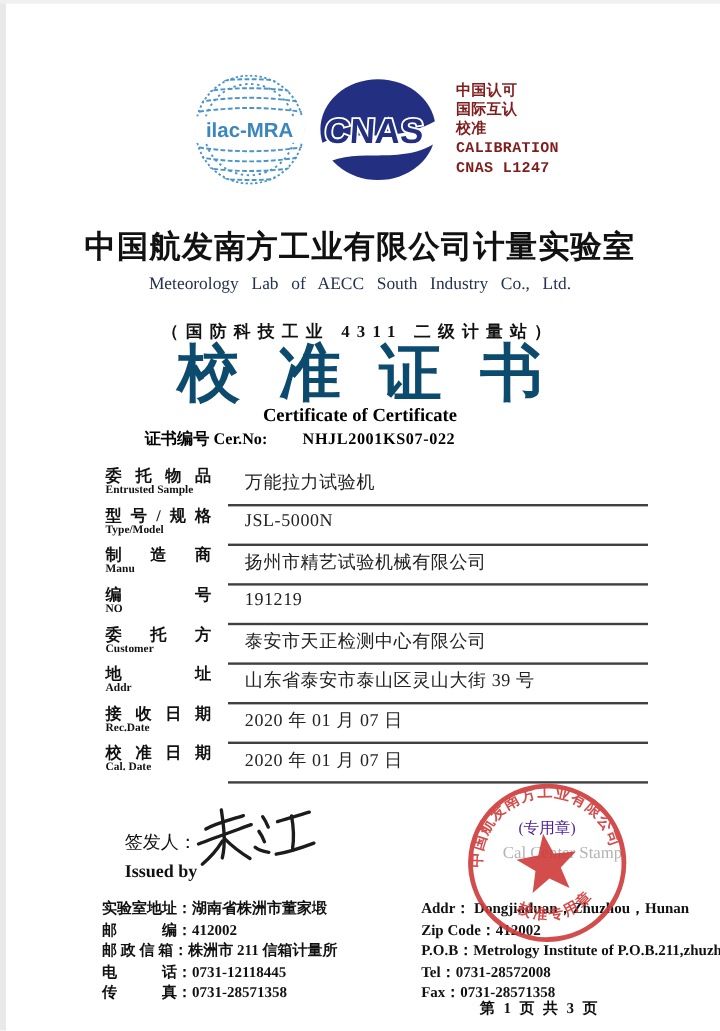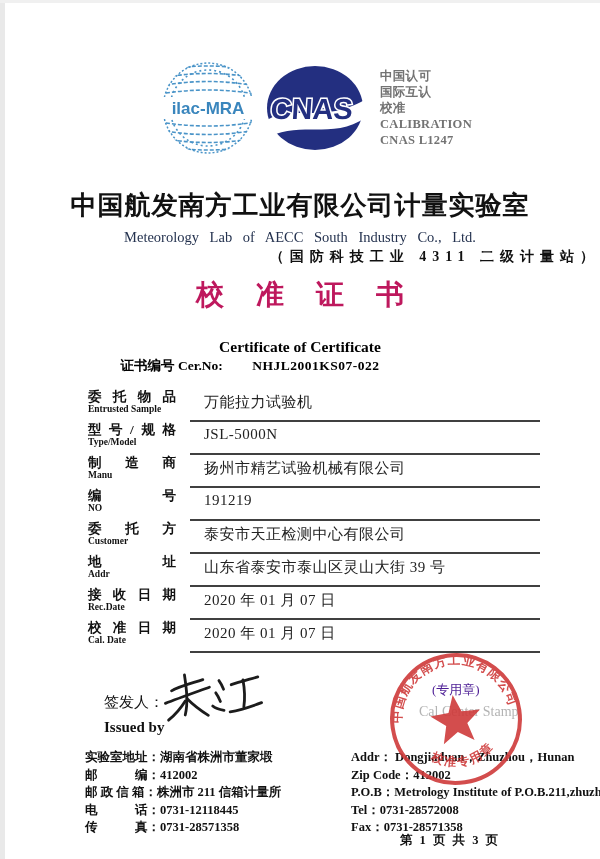--- a/index.html
+++ b/index.html
@@ -8,32 +8,32 @@
     font-family:"Liberation Serif","DejaVu Serif",serif;color:#1a1a1a;
   }
   .scan-edge-left{position:absolute;left:0;top:0;width:5px;height:859px;background:#e9e9e9;}
   .scan-edge-top{position:absolute;left:0;top:0;width:600px;height:3px;background:#f0f0f0;}
 
   
   .logo-band{position:absolute;left:160px;top:60px;display:flex;align-items:flex-start;}
   .ilac-logo{width:96px;height:96px;}
   .cnas-logo{width:102px;height:90px;margin-left:8px;margin-top:4px;}
   .accred-block{margin-left:14px;margin-top:8px;}
-  .accred-line{font-family:Liberation Serif, serif;font-weight:bold;
-    font-size:12.5px;line-height:16px;color:#737373;letter-spacing:0.3px;}
+  .accred-line{font-family:Liberation Mono, monospace;font-weight:bold;
+    font-size:12.5px;line-height:16px;color:#7f1d1d;letter-spacing:0.3px;}
 
   
   .lab-title-cn{position:absolute;left:0;top:188px;width:600px;text-align:center;
     font-size:26px;font-weight:bold;letter-spacing:1px;color:#111;}
   .lab-title-en{position:absolute;left:0;top:229px;width:600px;text-align:center;
     font-size:14.5px;color:#24324f;word-spacing:7px;}
-  .station-line{position:absolute;left:0;top:248px;width:600px;text-align:right;
+  .station-line{position:absolute;left:0;top:268px;width:600px;text-align:center;
     font-size:14px;font-weight:bold;letter-spacing:6px;color:#111;}
   .cert-title-cn{position:absolute;left:0;top:276px;width:600px;text-align:center;
-    font-size:28px;font-weight:bold;letter-spacing:32px;text-indent:32px;color:#be185d;}
+    font-size:52px;font-weight:bold;letter-spacing:32px;text-indent:32px;color:#0c4a6e;}
   .cert-title-en{position:absolute;left:0;top:338px;width:600px;text-align:center;
     font-size:15.5px;font-weight:bold;color:#000;}
   .cert-no-row{position:absolute;left:0;top:357px;width:500px;text-align:center;
     font-size:13.5px;font-weight:bold;color:#000;}
   .cert-no-row .num{margin-left:26px;letter-spacing:0.5px;}
 
   
   #cert-table{position:absolute;left:88px;top:389px;width:452px;}
   .trow{display:flex;height:33px;}
   .tlabel{width:102px;padding-top:0;}

